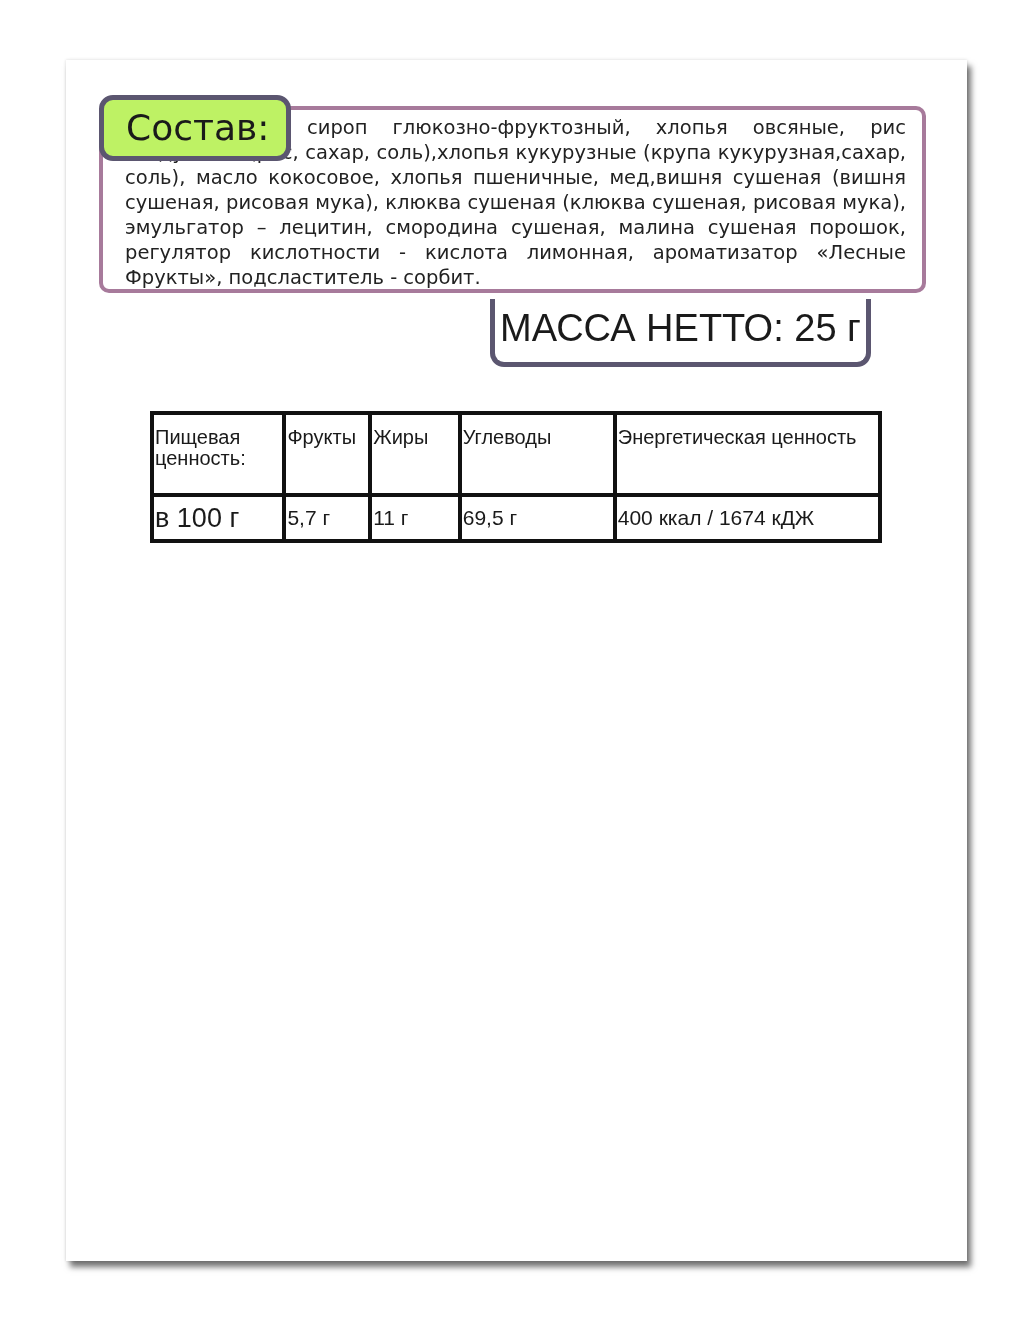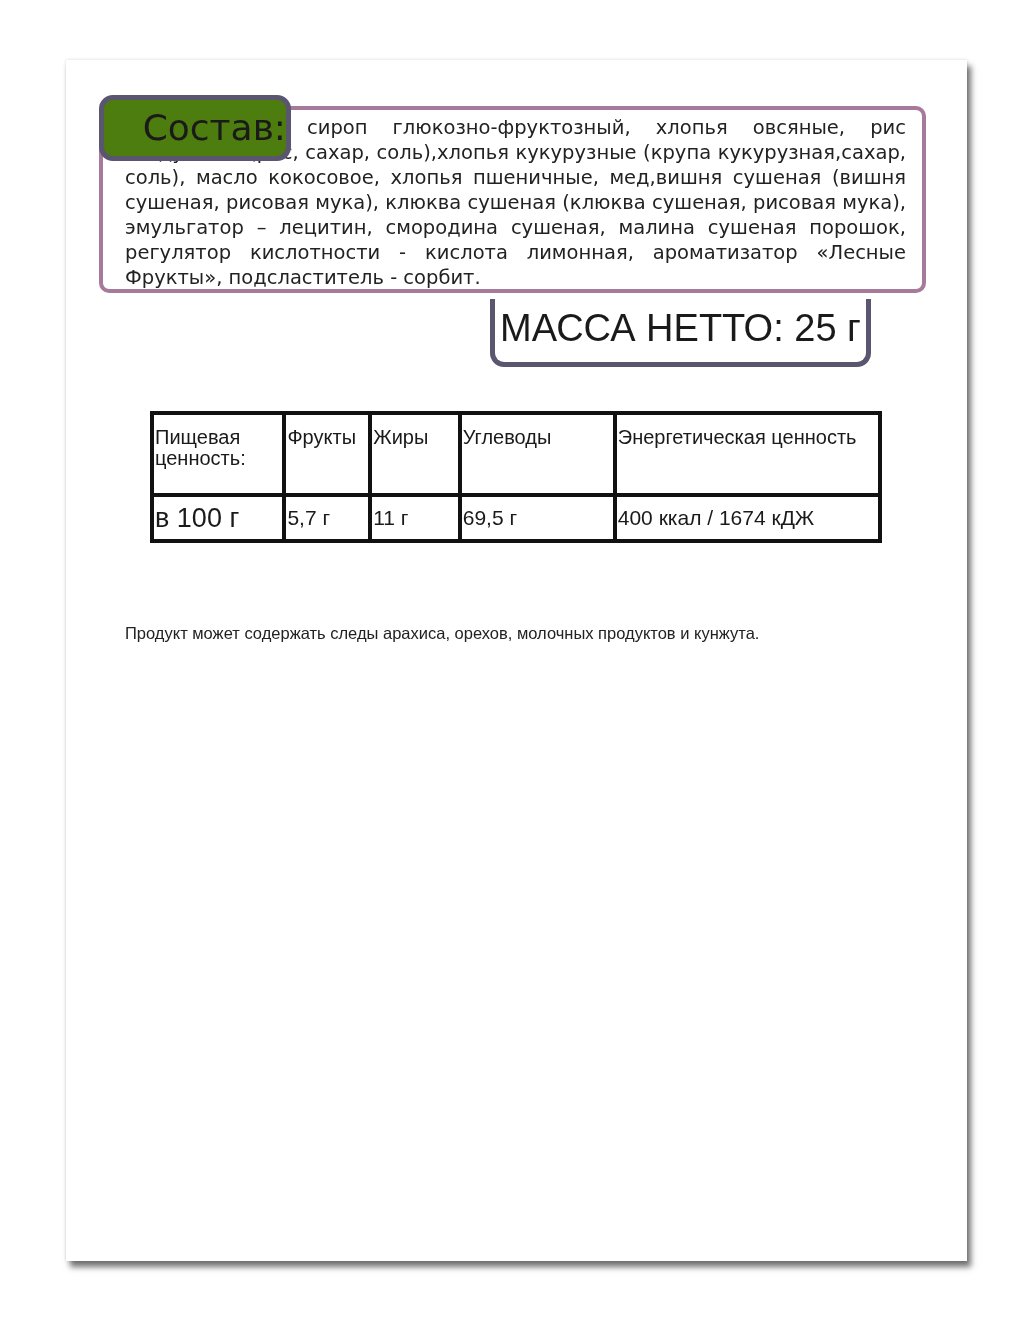--- a/index.html
+++ b/index.html
@@ -11,23 +11,23 @@
     position: absolute; left: 66px; top: 60px; width: 901px; height: 1201px;
     background: #ffffff;
     box-shadow: 4px 6px 6px rgba(0,0,0,0.55), 0 0 3px rgba(0,0,0,0.15);
   }
   .comp-box {
     position: absolute; left: 33px; top: 46px; width: 827px; height: 187px;
     border: 4px solid #a77a9b; border-radius: 10px; box-sizing: border-box;
   }
   .comp-label {
     position: absolute; left: 33px; top: 35px; width: 192px; height: 66px;
-    border: 5px solid #5b5670; border-radius: 14px; background: #4d7c0f; box-sizing: border-box;
+    border: 5px solid #5b5670; border-radius: 14px; background: #bef264; box-sizing: border-box;
     font-family: "DejaVu Sans", sans-serif; font-size: 36px; line-height: 56px;
-    padding-left: 22px; color: #1a1a1a; text-align: right;
+    padding-left: 22px; color: #1a1a1a;
   }
   .comp-text {
     position: absolute; left: 59px; top: 55px; width: 781px;
     font-size: 19.5px; line-height: 25px; color: #222; text-align: justify;
   }
   .comp-text .indent { display: inline-block; width: 182px; height: 1px; }
   .netto {
     position: absolute; left: 424px; top: 239px; width: 381px; height: 68px;
     border: 5px solid #5b5670; border-top: none; border-radius: 0 0 14px 14px; box-sizing: border-box;
     font-family: "Liberation Sans", sans-serif; font-size: 38px; line-height: 58px;
@@ -79,15 +79,14 @@
       <td class="rowlabel">в 100 г</td>
       <td>5,7 г</td>
       <td>11 г</td>
       <td>69,5 г</td>
       <td>400 ккал / 1674 кДЖ</td>
     </tr>
   </tbody>
     </table>
 
   <div class="note">
-    <div>Продукт может содержать следы арахиса, орехов, молочных продуктов и кунжута.</div>
   </div>
 </div>
 
 </body></html>

